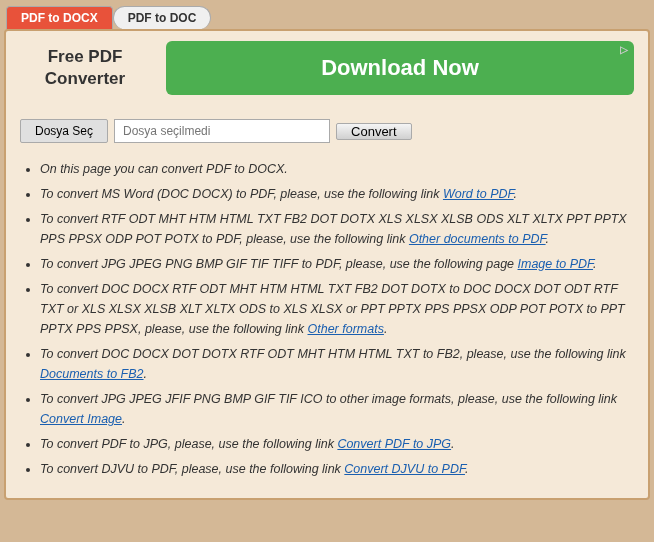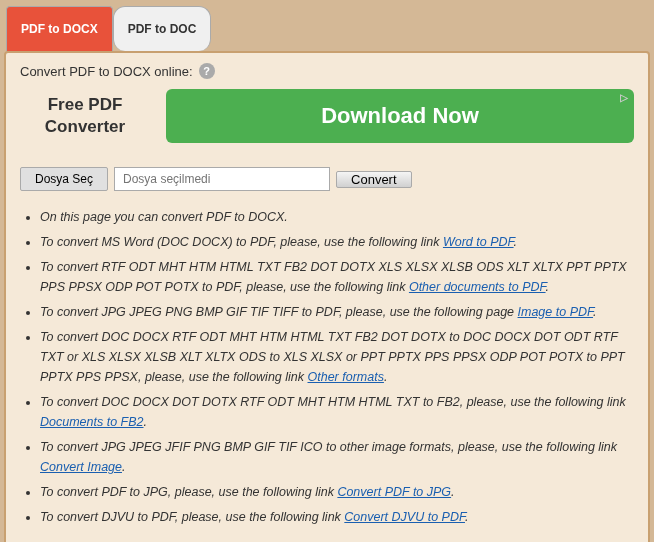--- a/index.html
+++ b/index.html
@@ -11,21 +11,21 @@
       min-height: 542px;
     }
 
     .tabs-bar {
       display: flex;
       gap: 0;
       padding: 6px 6px 0 6px;
     }
 
     .tab {
-      padding: 15px 14px;
+      padding: 4px 14px;
       font-size: 12px;
       font-weight: bold;
       cursor: pointer;
       border: 1px solid #aaa;
       border-bottom: none;
       border-radius: 4px 4px 0 0;
     }
 
     .tab-pdf-docx {
       background: #e8523a;
@@ -164,24 +164,20 @@
 </head>
 <body>
 
 <div class="tabs-bar">
   <div class="tab tab-pdf-docx">PDF to DOCX</div>
   <div class="tab tab-pdf-doc">PDF to DOC</div>
 </div>
 
 <div class="main-container">
 
-  <div class="page-title-row">
-    <span class="page-title-text">Convert PDF to DOCX online:</span>
-    <div class="help-icon">?</div>
-  </div>
 
   <div class="ad-banner-row">
     <div class="free-converter-label">Free PDF Converter</div>
     <div class="ad-banner">
       <span>Download Now</span>
       <span class="ad-badge">▷</span>
     </div>
   </div>
 
   <div class="upload-row">

